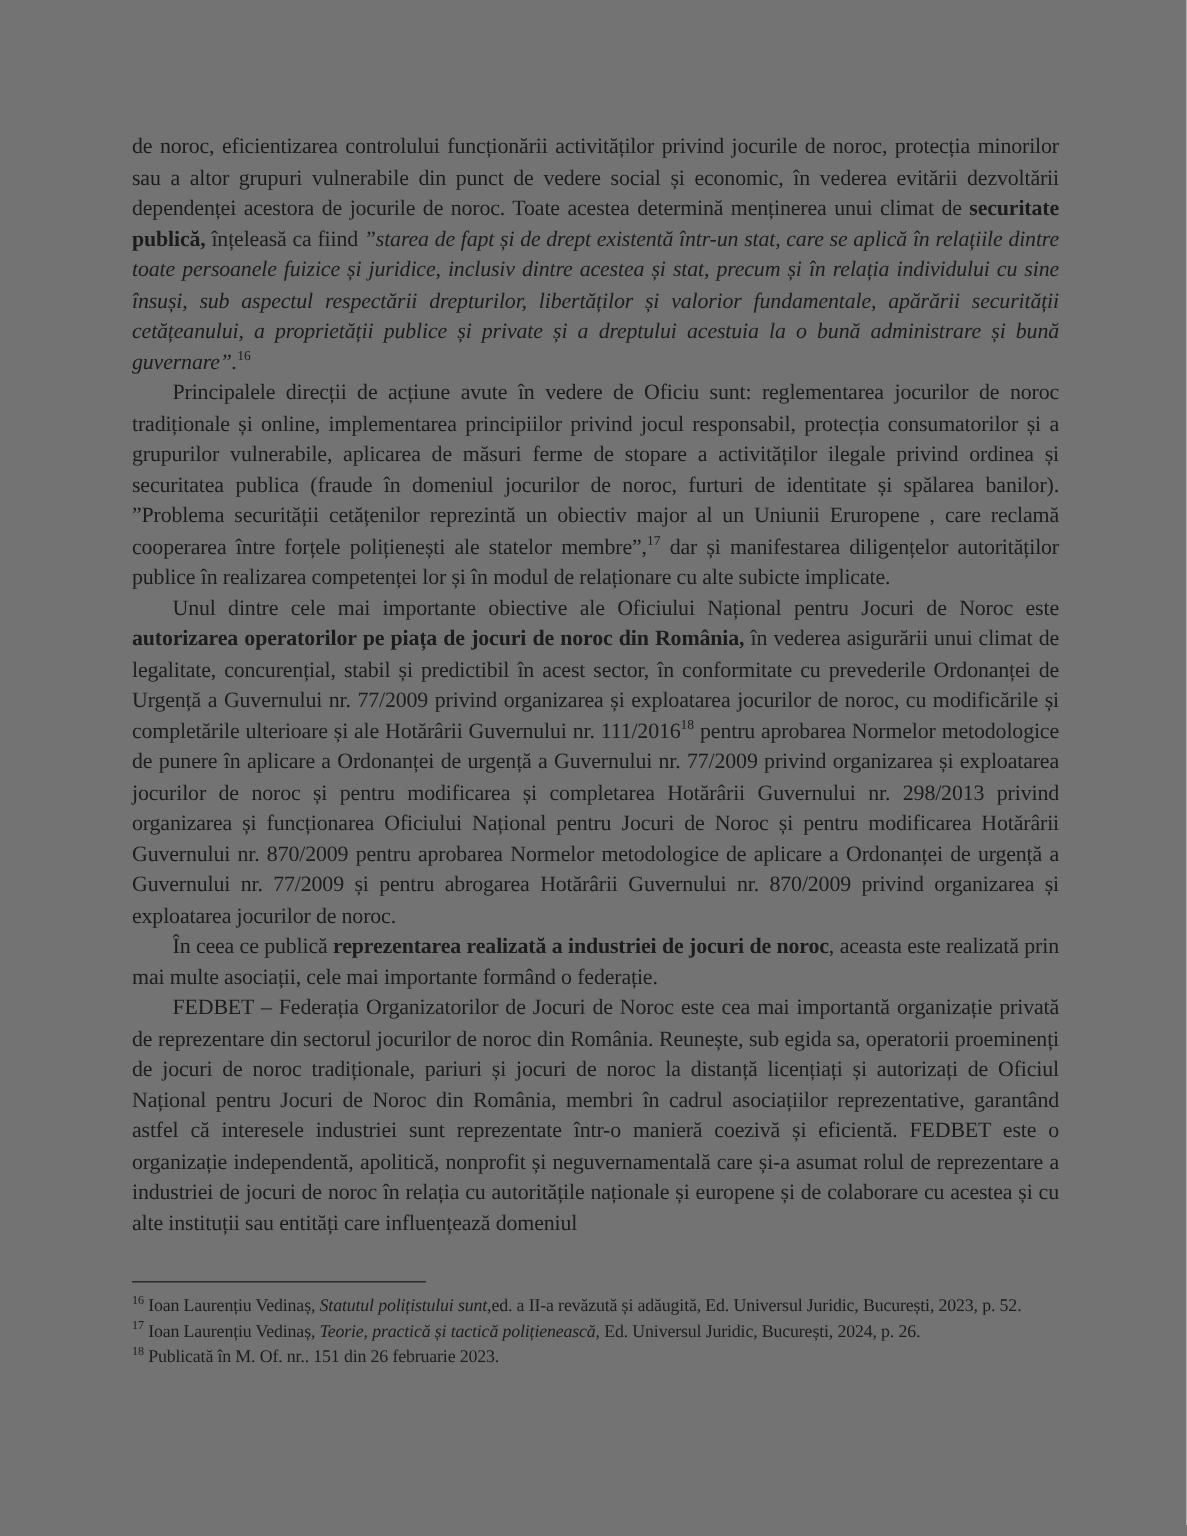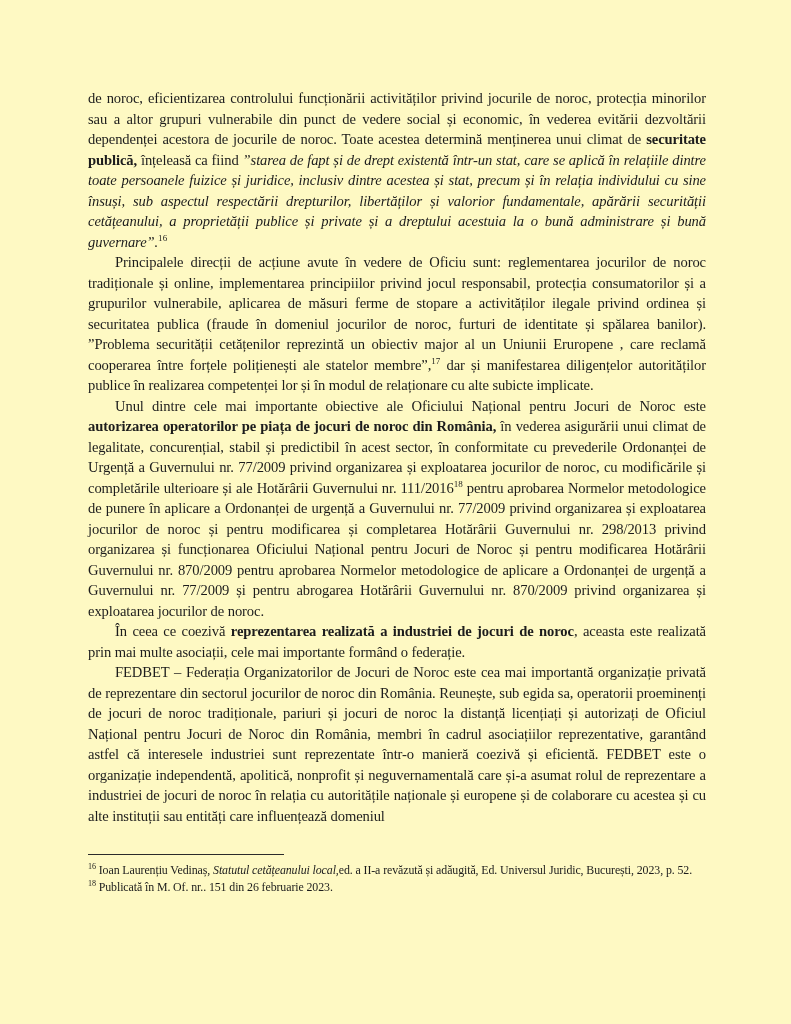--- a/index.html
+++ b/index.html
@@ -57,28 +57,29 @@
   }
   .fn .marker {
     vertical-align: super;
     font-size: 0.68em;
     line-height: 0;
   }
 </style>
 </head>
 <body>
 
-<div class="page" style="background: #fef9c3; color: rgb(28, 28, 28);">
+<div class="page" style="background: #737373; color: rgb(28, 28, 28);">
   <div class="textblock">
       <p class="para"><span class="run normal">de noroc, eficientizarea controlului funcționării activităților privind jocurile de noroc, protecția minorilor sau a altor grupuri vulnerabile din punct de vedere social și economic, în vederea evitării dezvoltării dependenței acestora de jocurile de noroc. Toate acestea determină menținerea unui climat de </span><span class="run bold">securitate publică,</span><span class="run normal"> înțeleasă ca fiind </span><span class="run italic">”starea de fapt și de drept  existentă într-un stat, care se aplică în relațiile dintre toate persoanele fuizice și juridice, inclusiv dintre acestea și stat, precum și în relația individului cu  sine însuși, sub aspectul respectării drepturilor, libertăților și valorior fundamentale, apărării securității cetățeanului, a proprietății publice și private și a dreptului acestuia la o bună administrare și bună guvernare”.</span><span class="run sup">16</span></p>
       <p class="para indent"><span class="run normal">Principalele direcții de acțiune avute în vedere de Oficiu sunt: reglementarea jocurilor de noroc tradiționale și online, implementarea principiilor privind jocul responsabil, protecția consumatorilor și a grupurilor vulnerabile, aplicarea de măsuri ferme de stopare a activităților ilegale privind ordinea și securitatea publica (fraude în domeniul jocurilor de noroc, furturi de identitate și spălarea banilor). ”Problema securității cetățenilor reprezintă un obiectiv major al un Uniunii Eruropene , care reclamă cooperarea între forțele polițienești ale statelor membre”,</span><span class="run sup">17</span><span class="run normal"> dar și manifestarea diligențelor autorităților publice în realizarea competenței lor și în modul de relaționare cu alte subicte implicate.</span></p>
       <p class="para indent"><span class="run normal">Unul dintre cele mai importante obiective ale Oficiului Național pentru Jocuri de Noroc este </span><span class="run bold">autorizarea operatorilor pe piața de jocuri de noroc din România,</span><span class="run normal"> în vederea asigurării unui climat de legalitate, concurențial, stabil și predictibil în acest sector, în conformitate cu prevederile Ordonanței de Urgență a Guvernului nr. 77/2009 privind organizarea și exploatarea jocurilor de noroc, cu modificările și completările ulterioare  și ale Hotărârii Guvernului nr. 111/2016</span><span class="run sup">18</span><span class="run normal"> pentru aprobarea Normelor metodologice de punere în aplicare a Ordonanței de urgență a Guvernului nr. 77/2009 privind organizarea și exploatarea jocurilor de noroc și pentru modificarea și completarea Hotărârii Guvernului nr. 298/2013 privind organizarea și funcționarea Oficiului Național pentru Jocuri de Noroc și pentru modificarea Hotărârii Guvernului nr. 870/2009 pentru aprobarea Normelor metodologice de aplicare a Ordonanței de urgență a Guvernului nr. 77/2009 și pentru abrogarea Hotărârii Guvernului nr. 870/2009 privind organizarea și exploatarea jocurilor de noroc.</span></p>
-      <p class="para indent"><span class="run normal">În ceea ce coezivă </span><span class="run bold">reprezentarea realizată a industriei de jocuri de noroc</span><span class="run normal">, aceasta este realizată prin mai multe asociații, cele mai importante formând o federație.</span></p>
+      <p class="para indent"><span class="run normal">În ceea ce publică </span><span class="run bold">reprezentarea realizată a industriei de jocuri de noroc</span><span class="run normal">, aceasta este realizată prin mai multe asociații, cele mai importante formând o federație.</span></p>
       <p class="para indent"><span class="run normal">FEDBET – Federația Organizatorilor de Jocuri de Noroc este cea mai importantă organizație privată de reprezentare din sectorul jocurilor de noroc din România. Reunește, sub egida sa, operatorii proeminenți de jocuri de noroc tradiționale, pariuri și jocuri de noroc la distanță licențiați și autorizați de Oficiul Național pentru Jocuri de Noroc din România, membri în cadrul asociațiilor reprezentative, garantând astfel că interesele industriei sunt reprezentate într-o manieră coezivă și eficientă. FEDBET este o organizație independentă, apolitică, nonprofit și neguvernamentală care și-a asumat rolul de reprezentare a industriei de jocuri de noroc în relația cu autoritățile naționale și europene și de colaborare cu acestea și cu alte instituții sau entități care influențează domeniul</span></p>
     </div>
   <div class="footnotes">
     <div class="fn-rule"></div>
     <div id="fn-list">
-        <p class="fn"><span class="marker">16</span><span class="run normal"> Ioan Laurențiu Vedinaș, </span><span class="run italic">Statutul cetățeanului local,</span><span class="run normal">ed. a II-a revăzută și adăugită,  Ed. Universul Juridic, București, 2023, p. 52.</span></p>
+        <p class="fn"><span class="marker">16</span><span class="run normal"> Ioan Laurențiu Vedinaș, </span><span class="run italic">Statutul polițistului sunt,</span><span class="run normal">ed. a II-a revăzută și adăugită,  Ed. Universul Juridic, București, 2023, p. 52.</span></p>
+        <p class="fn"><span class="marker">17</span><span class="run normal"> Ioan Laurențiu Vedinaș, </span><span class="run italic">Teorie, practică și tactică polițienească,</span><span class="run normal"> Ed. Universul Juridic, București, 2024, p. 26.</span></p>
         <p class="fn"><span class="marker">18</span><span class="run normal"> Publicată în  M. Of. nr.. 151 din 26 februarie 2023.</span></p>
       </div>
   </div>
 </div>
 
 </body></html>

